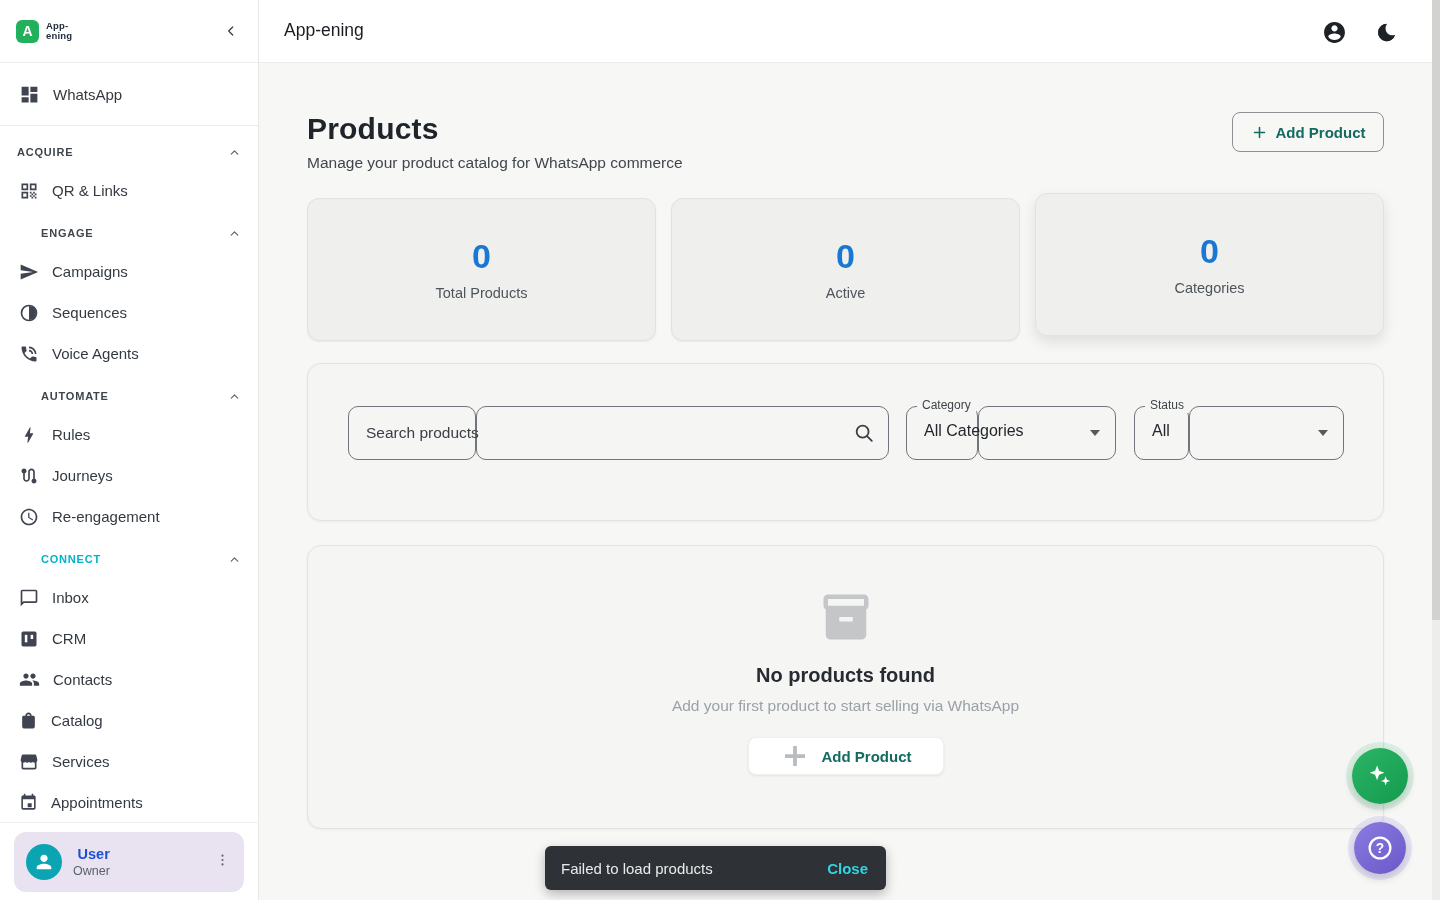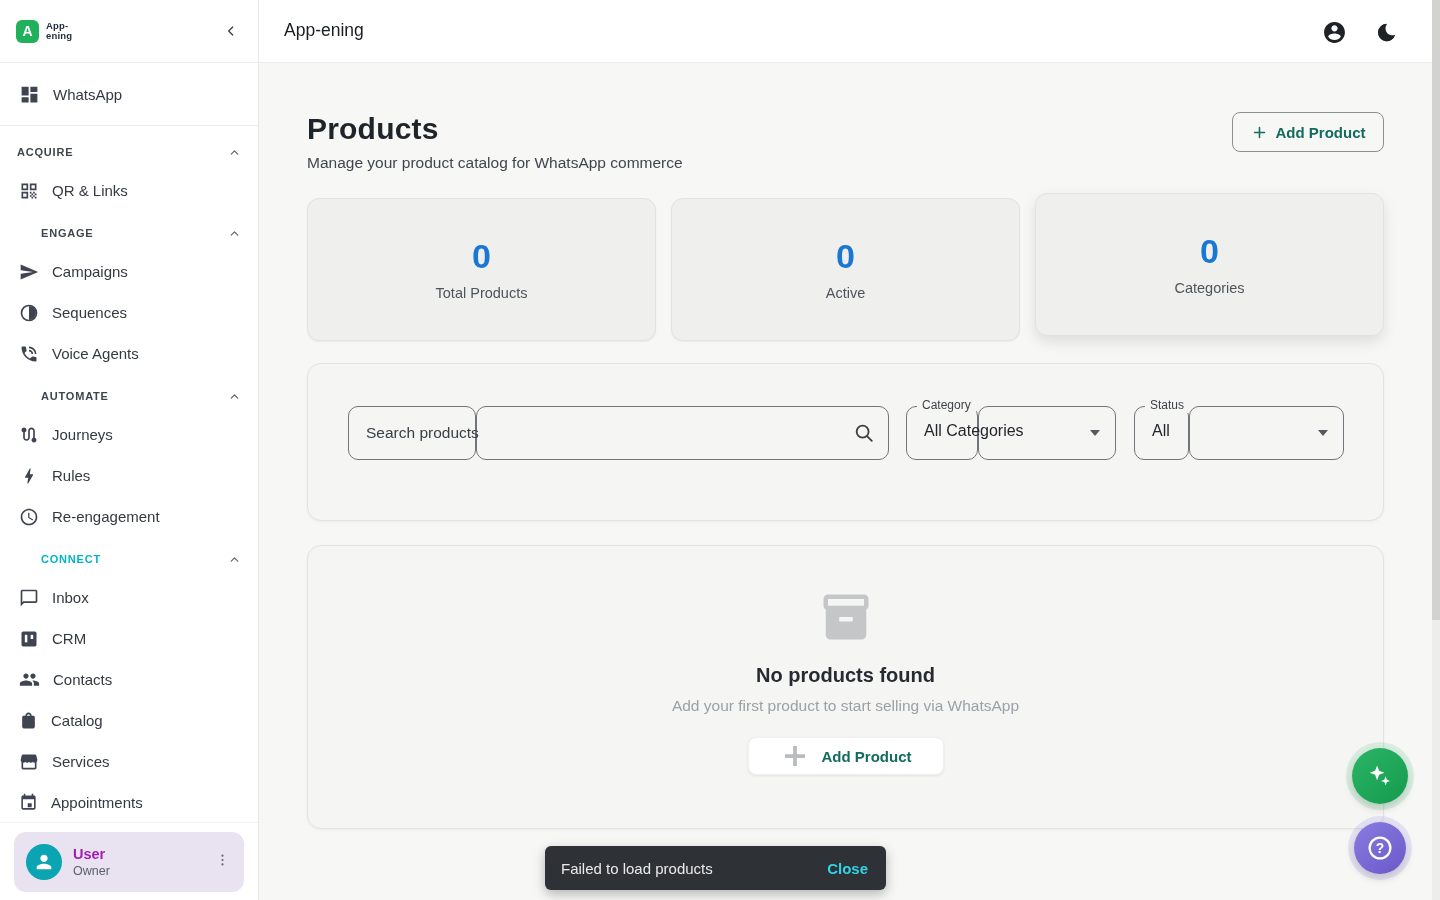--- a/index.html
+++ b/index.html
@@ -17,21 +17,21 @@
   .nav-item.first { height:42px; }
   .nav-item svg { flex:0 0 auto; }
   .nav-divider { border-top:1px solid #ededed; margin:10px 0 0 0; }
   .section-head { height:36px; margin-top:8px; display:flex; align-items:center; justify-content:space-between; padding:0 17px; font-size:11px; font-weight:bold; letter-spacing:.8px; color:#3f454c; cursor:pointer; }
   .section-head.tight { margin-top:4px;margin-left:24px; }
   .section-head.connect { color:#00b4c8;align-items:center; }
   .side-footer { position:absolute; left:0; bottom:0; width:100%; height:78px; background:#fff; border-top:1px solid #f1f1f1; padding:9px 14px; }
   .user-card { background:#e9e3f1; border-radius:12px; height:60px; display:flex; align-items:center; padding:0 12px; position:relative; cursor:pointer; }
   .avatar-circle { width:36px; height:36px; border-radius:50%; background:#0aa4b3; display:flex; align-items:center; justify-content:center; }
   .user-meta { margin-left:11px; }
-  .user-name { font-size:14.5px; font-weight:bold; color:#a21caf; }
+  .user-name { font-size:14.5px; font-weight:bold; color:#1d4ed8;text-align:right; }
   .user-role { font-size:12.5px; color:#5b6168; margin-top:2px; }
   .kebab { position:absolute; right:10px; top:50%; transform:translateY(-50%); padding:4px; cursor:pointer; }
 
   
   .main { position:absolute; left:259px; top:0; width:1173px; height:900px; }
   .topbar { position:absolute; left:0; top:0; width:100%; height:63px; background:#fff; border-bottom:1px solid #ececec; }
   .topbar-title { position:absolute; left:25px; top:20px; font-size:17.5px; font-weight:normal; color:#191d22; }
   .topbar-icon { position:absolute; top:19px; width:26px; height:26px; cursor:pointer; display:flex; align-items:center; justify-content:center; }
   .icon-account { left:1062px; }
   .icon-moon { left:1114px; }
@@ -157,29 +157,29 @@
     </div>
 
     <div class="section-head tight">
       <span>AUTOMATE</span>
       <svg width="13" height="13" viewBox="0 0 24 24">
           <path d="M6 15l6-6 6 6" fill="none" stroke="#5f6368" stroke-width="2.2" stroke-linecap="round" stroke-linejoin="round"></path>
         </svg>
     </div>
     <div class="nav-item">
       <svg width="20" height="20" viewBox="0 0 24 24" fill="#3f4450">
+          <path d="M11 21h-1l1-7H7.5c-.58 0-.57-.32-.38-.66l.13-.23L13 3h1l-1 7h3.5c.49 0 .56.33.47.51l-.07.15L11 21z"></path>
+        </svg>
+      <span>Rules</span>
+    </div>
+    <div class="nav-item">
+      <svg width="20" height="20" viewBox="0 0 24 24" fill="#3f4450">
           <path d="M19 15.18V7c0-2.21-1.79-4-4-4s-4 1.79-4 4v8c0 1.1-.9 2-2 2s-2-.9-2-2V8.82C8.16 8.4 9 7.3 9 6c0-1.66-1.34-3-3-3S3 4.34 3 6c0 1.3.84 2.4 2 2.82V15c0 2.21 1.79 4 4 4s4-1.79 4-4V7c0-1.1.9-2 2-2s2 .9 2 2v8.18c-1.16.41-2 1.51-2 2.82 0 1.66 1.34 3 3 3s3-1.34 3-3c0-1.3-.84-2.4-2-2.82z"></path>
         </svg>
       <span>Journeys</span>
-    </div>
-    <div class="nav-item">
-      <svg width="20" height="20" viewBox="0 0 24 24" fill="#3f4450">
-          <path d="M11 21h-1l1-7H7.5c-.58 0-.57-.32-.38-.66l.13-.23L13 3h1l-1 7h3.5c.49 0 .56.33.47.51l-.07.15L11 21z"></path>
-        </svg>
-      <span>Rules</span>
     </div>
     <div class="nav-item">
       <svg width="20" height="20" viewBox="0 0 24 24" fill="#3f4450">
           <path d="M11.99 2C6.47 2 2 6.48 2 12s4.47 10 9.99 10C17.52 22 22 17.52 22 12S17.52 2 11.99 2zM12 20c-4.42 0-8-3.58-8-8s3.58-8 8-8 8 3.58 8 8-3.58 8-8 8zm.5-13H11v6l5.25 3.15.75-1.23-4.5-2.67V7z"></path>
         </svg>
       <span>Re-engagement</span>
     </div>
 
     <div class="section-head tight connect">
       <span>CONNECT</span>

